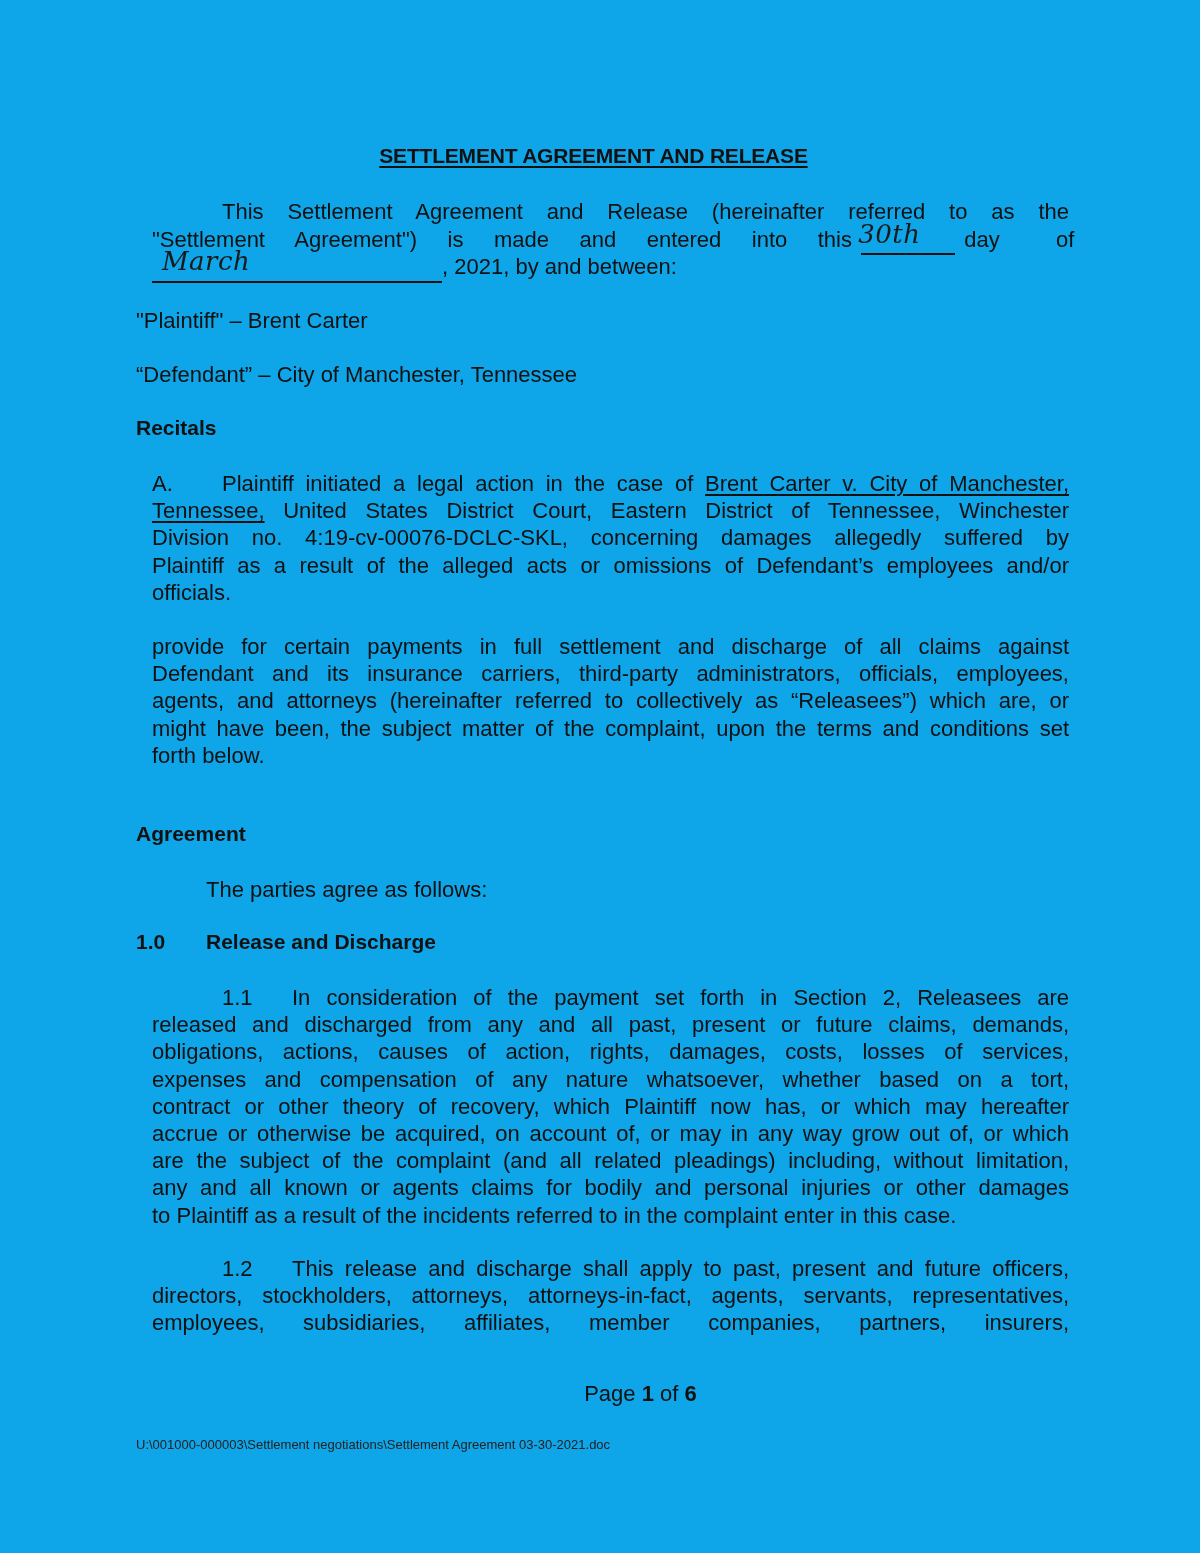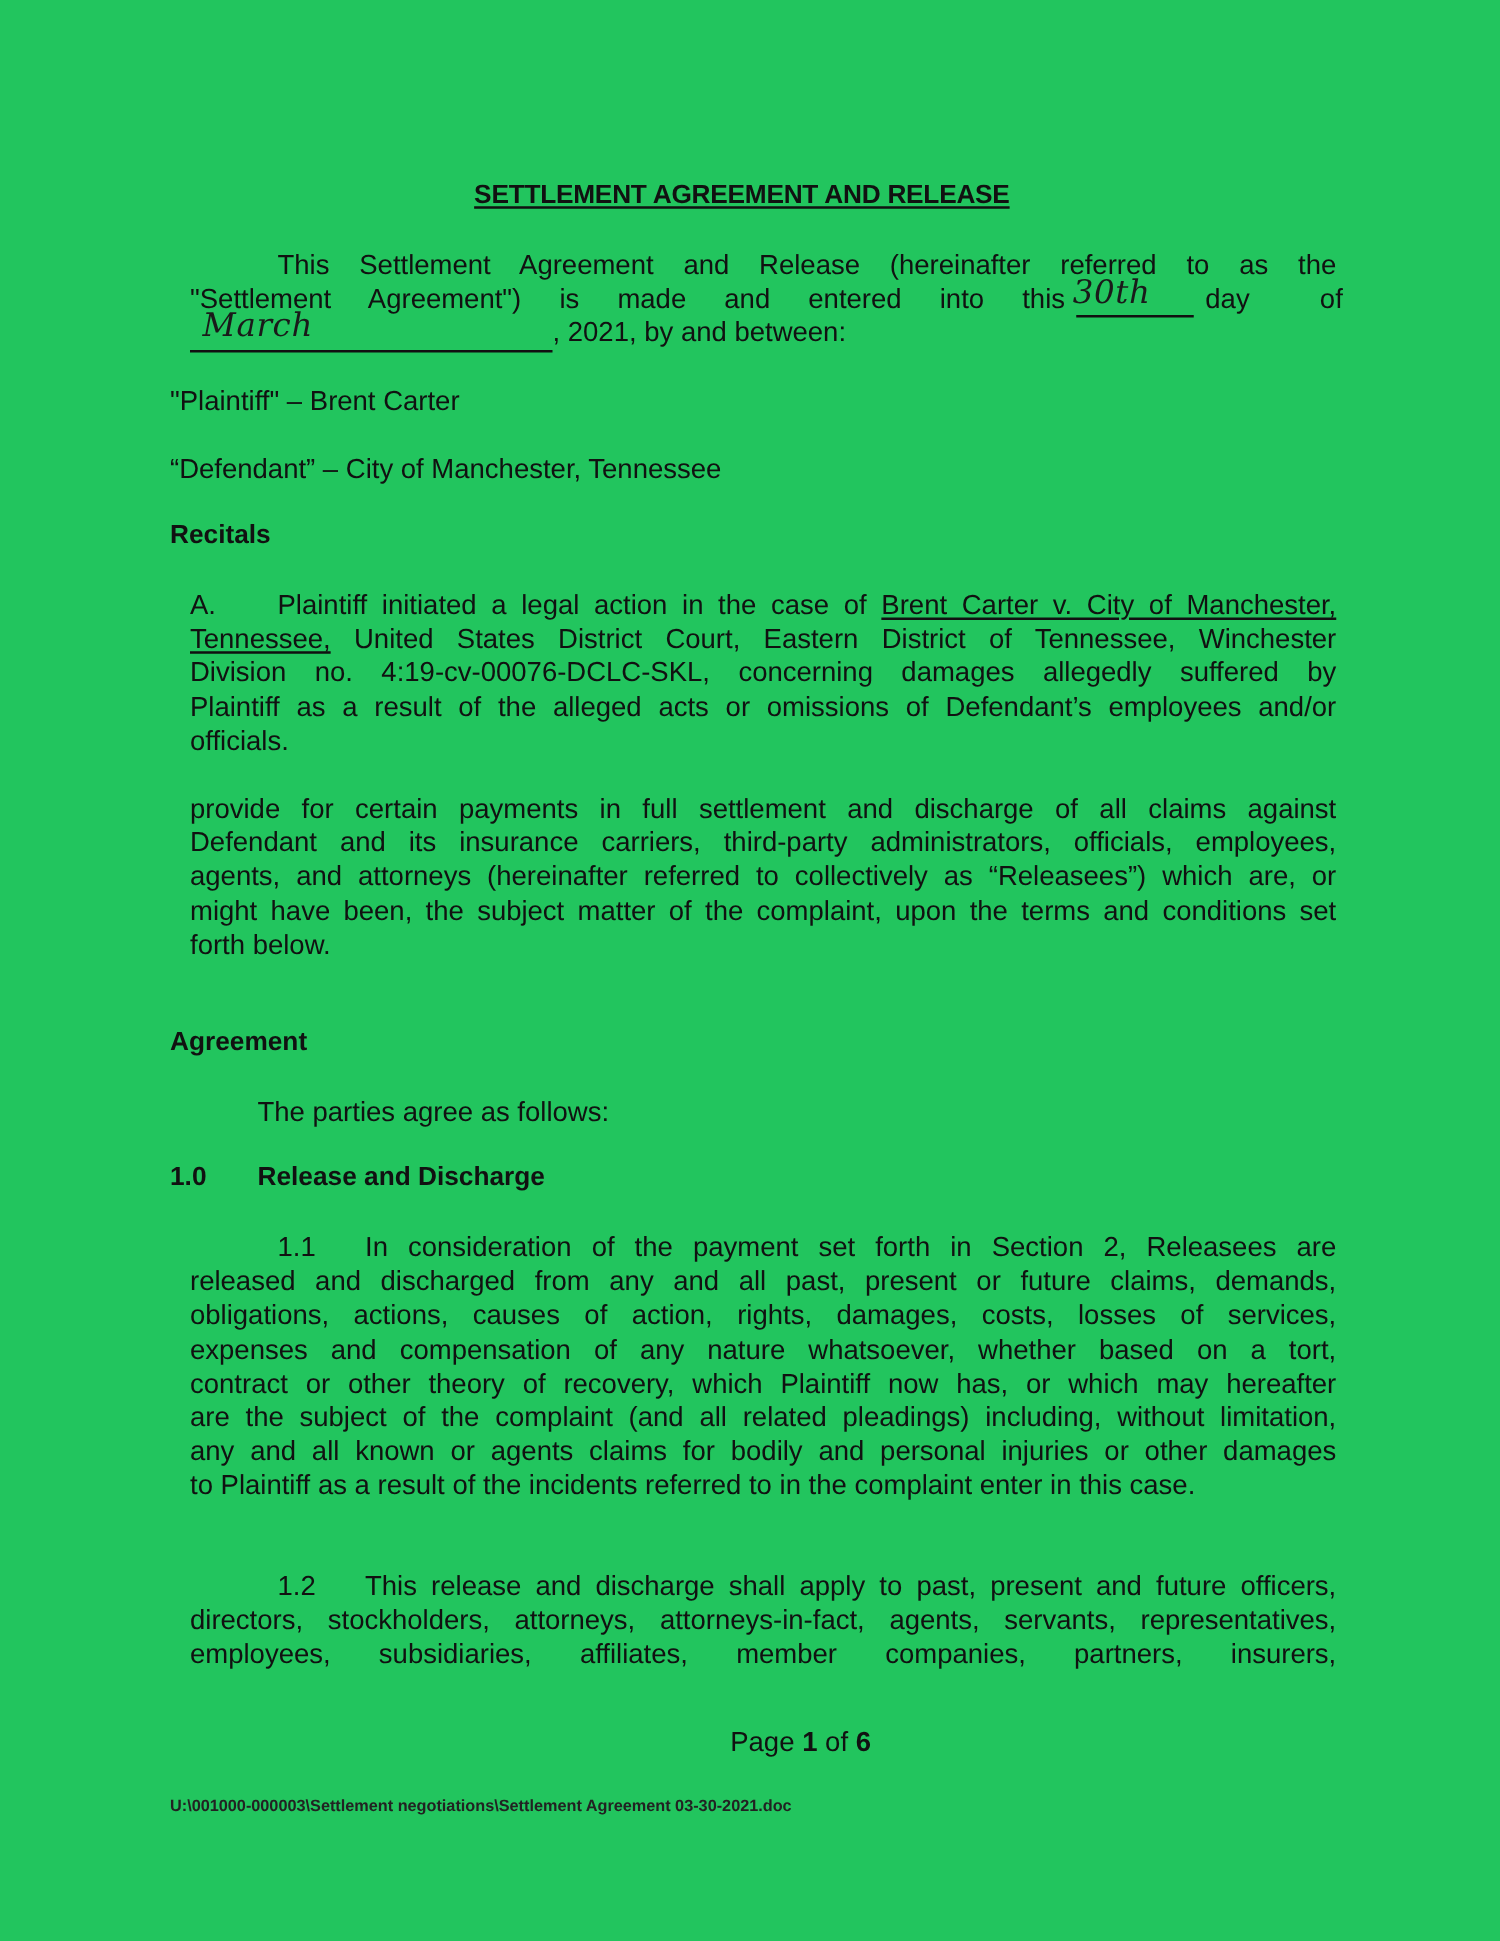--- a/index.html
+++ b/index.html
@@ -1,19 +1,19 @@
 <!DOCTYPE html>
 <html><head>
   <meta charset="utf-8">
   <style>
     html, body { margin: 0; padding: 0; background: #ffffff; }
     body { width: 1200px; height: 1553px; position: relative; overflow: hidden; }
     .page {
       position: absolute; left: 0; top: 0; width: 1200px; height: 1553px;
-      background: #22c55e; color: #111111;
+      background: #0ea5e9; color: #111111;
       font-family: "Liberation Sans", sans-serif;
       font-size: 22px;
     }
     .abs { position: absolute; }
     .title {
       left: 0; width: 1187px; top: 144px; text-align: center;
       font-weight: bold; font-size: 21px; text-decoration: underline;
       text-decoration-thickness: 2px; text-underline-offset: 3px;
       letter-spacing: -0.2px;
     }
@@ -22,21 +22,21 @@
     .line.last { text-align-last: left; }
     .u { text-decoration: underline; text-underline-offset: 3px; }
     .bold { font-weight: bold; }
     .heading { left: 136px; font-weight: bold; font-size: 21px; }
     .hw {
       font-family: "DejaVu Serif", serif; font-style: italic;
       color: #1a1a1a; font-size: 26px; letter-spacing: 0.5px;
     }
     .blank-line { position: absolute; height: 2px; background: #111; }
     .footer-page { left: 0; width: 1187px; top: 1381px; text-align: center; font-size: 22px; padding-left: 47px; }
-    .footer-path { left: 136px; top: 1437px; font-size: 13px; font-weight: bold; color: #222; }
+    .footer-path { left: 136px; top: 1437px; font-size: 13px; font-weight: normal; color: #222; }
   </style>
 </head>
 <body>
 
 <div class="page">
 
   <div class="abs title">SETTLEMENT AGREEMENT AND RELEASE</div>
 
   <div class="abs para" style="top:198px;">
     <span class="line" style="padding-left:70px; width:847px;">This Settlement Agreement and Release (hereinafter referred to as the</span>
@@ -83,20 +83,21 @@
   <div class="abs heading" style="top:930px;">
     <span style="display:inline-block; width:70px;">1.0</span><span>Release and Discharge</span>
   </div>
 
   <div class="abs para" style="top:984px;">
     <span class="line" style="padding-left:70px; width:847px;"><span style="display:inline-block; width:70px; text-align:left;">1.1</span><span>In consideration of the payment set forth in Section 2, Releasees are</span></span>
     <span class="line">released and discharged from any and all past, present or future claims, demands,</span>
     <span class="line">obligations, actions, causes of action, rights, damages, costs, losses of services,</span>
     <span class="line">expenses and compensation of any nature whatsoever, whether based on a tort,</span>
     <span class="line">contract or other theory of recovery, which Plaintiff now has, or which may hereafter</span>
+    <span class="line">accrue or otherwise be acquired, on account of, or may in any way grow out of, or which</span>
     <span class="line">are the subject of the complaint (and all related pleadings) including, without limitation,</span>
     <span class="line">any and all known or agents claims for bodily and personal injuries or other damages</span>
     <span class="line last">to Plaintiff as a result of the incidents referred to in the complaint enter in this case.</span>
   </div>
 
   <div class="abs para" style="top:1255px;">
     <span class="line" style="padding-left:70px; width:847px;"><span style="display:inline-block; width:70px; text-align:left;">1.2</span><span>This release and discharge shall apply to past, present and future officers,</span></span>
     <span class="line">directors, stockholders, attorneys, attorneys-in-fact, agents, servants, representatives,</span>
     <span class="line" style="word-spacing:22px;">employees, subsidiaries, affiliates, member companies, partners, insurers,</span>
   </div>

